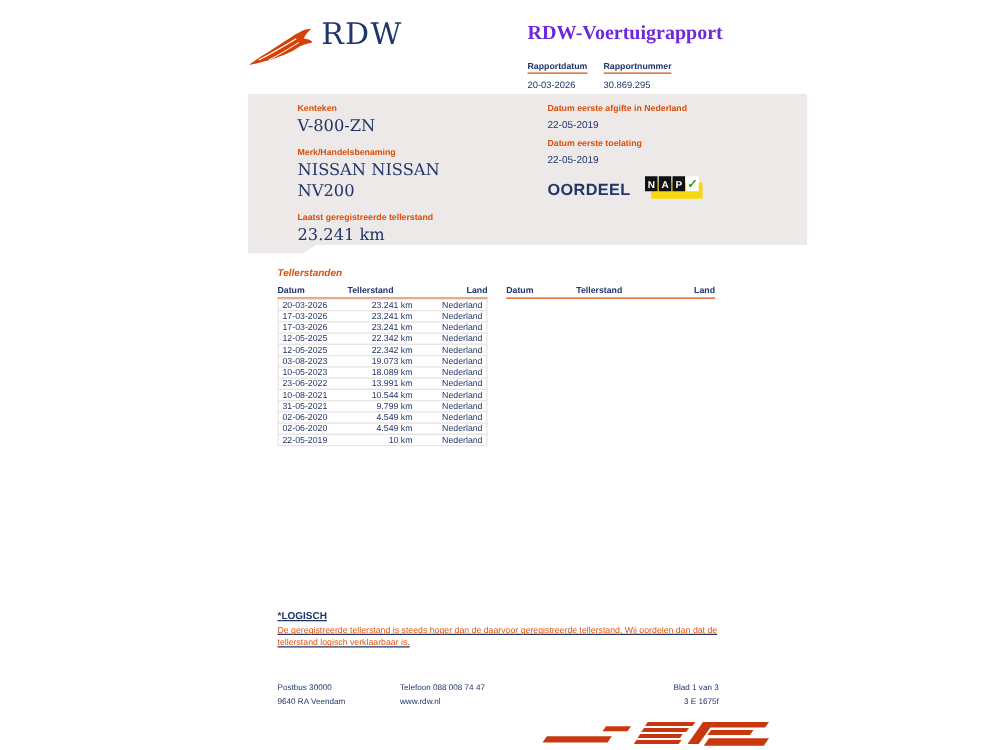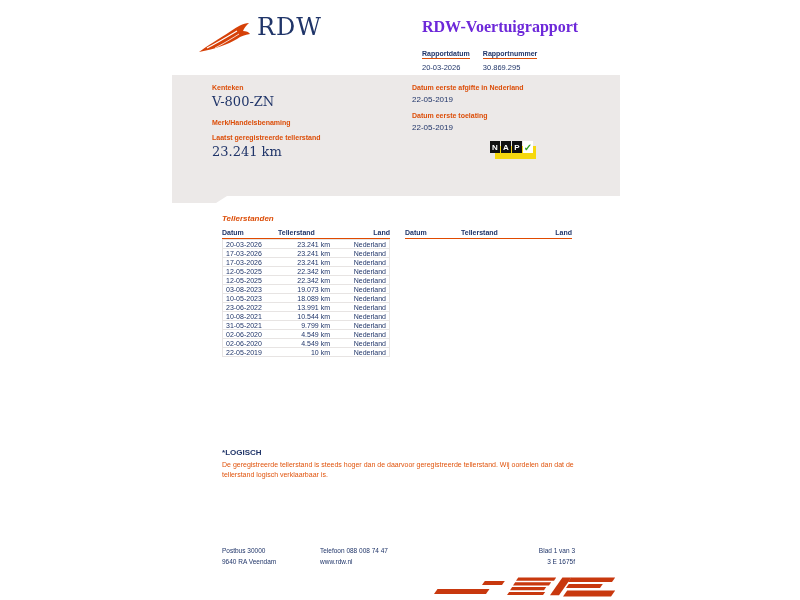--- a/index.html
+++ b/index.html
@@ -12,21 +12,21 @@
   .logo-text { position:absolute; left:257px; top:13px; font-family:"DejaVu Serif", serif;
                font-size:24px; letter-spacing:1px; color:#203569; }
   .doc-title { position:absolute; left:422px; top:18px; font-family:"Liberation Serif", serif;
                font-weight:bold; font-size:16px; color:#6d28d9; }
   .meta { position:absolute; left:422px; top:42px; display:flex; gap:13px; }
   .meta .m-label { display:inline-block; font-size:7px; font-weight:bold; color:#203569;
                    border-bottom:1px solid #DC4E09; padding-bottom:1px; }
   .meta .m-value { font-size:7.5px; color:#203569; margin-top:3px; }
 
   
-  .panel { position:absolute; left:172px; top:75px; width:448px; height:128px; background:#ECE9E8;
+  .panel { position:absolute; left:198px; top:75px; width:448px; height:128px; background:#ECE9E8;
            clip-path:polygon(0 0,100% 0,100% 121px,55px 121px,44px 128px,0 128px); }
   .panel-col-left  { position:absolute; left:40px;  top:9px; width:200px; }
   .panel-col-right { position:absolute; left:240px; top:9px; width:200px; }
   .f-label { font-size:7px; font-weight:bold; color:#DC4E09; margin-top:8px; }
   .f-label:first-child { margin-top:0; }
   .f-value-big { font-family:"DejaVu Serif", serif; font-size:13px; color:#203569;
                  margin-top:3px; line-height:1.3; width:115px; }
   .f-value-sm { font-size:8px; color:#203569; margin-top:4px; }
   .verdict { margin-top:12px; font-size:13px; font-weight:bold; color:#203569; line-height:1.25;
              letter-spacing:.3px; }
@@ -50,21 +50,21 @@
   .h-land { flex:1; text-align:right; }
   .trows { margin-top:1px; }
   .trow { display:flex; align-items:center; height:10px; border:1px solid #E7E4E3;
           margin-top:-1px; padding:0 3px; background:#fff; }
   .tcell { font-size:7px; color:#203569; line-height:1; }
   .c-datum { width:52px; }
   .c-ts { width:52px; text-align:right; }
   .c-land { flex:1; text-align:right; }
 
   
-  .footnote { position:absolute; left:222px; top:448px; width:385px; }
+  .footnote { position:absolute; left:222px; top:488px; width:385px;text-decoration:underline; }
   .fn-title { font-size:8px; font-weight:bold; color:#203569; }
   .fn-title .fn-star { color:#203569; }
   .fn-text { margin-top:3px; font-size:7px; color:#E0540D; line-height:10px; }
 
   
   .footer-col { position:absolute; top:545px; font-size:6.5px; color:#203569; line-height:11px; }
   .fc-1 { left:222px; }
   .fc-2 { left:320px; }
   .fc-3 { left:455px; width:120px; text-align:right; }
 
@@ -92,29 +92,31 @@
       <span class="m-label">Rapportnummer</span>
       <div class="m-value">30.869.295</div>
     </div>
   </div>
 
   <div class="panel">
     <div class="panel-col-left">
       <div class="f-label">Kenteken</div>
       <div class="f-value-big">V-800-ZN</div>
       <div class="f-label">Merk/Handelsbenaming</div>
+      <div class="f-value-big">NISSAN NISSAN NV200</div>
       <div class="f-label">Laatst geregistreerde tellerstand</div>
       <div class="f-value-big">23.241 km</div>
     </div>
     <div class="panel-col-right">
       <div class="f-label">Datum eerste afgifte in Nederland</div>
       <div class="f-value-sm">22-05-2019</div>
       <div class="f-label">Datum eerste toelating</div>
       <div class="f-value-sm">22-05-2019</div>
       <div class="verdict">
+        <div>OORDEEL</div>
       </div>
     </div>
     <div class="nap">
       <div class="nap-yellow"></div>
       <div class="nap-tiles">
         <span class="nap-tile">N</span>
         <span class="nap-tile">A</span>
         <span class="nap-tile">P</span>
         <span class="nap-tile check">✓</span>
       </div>

